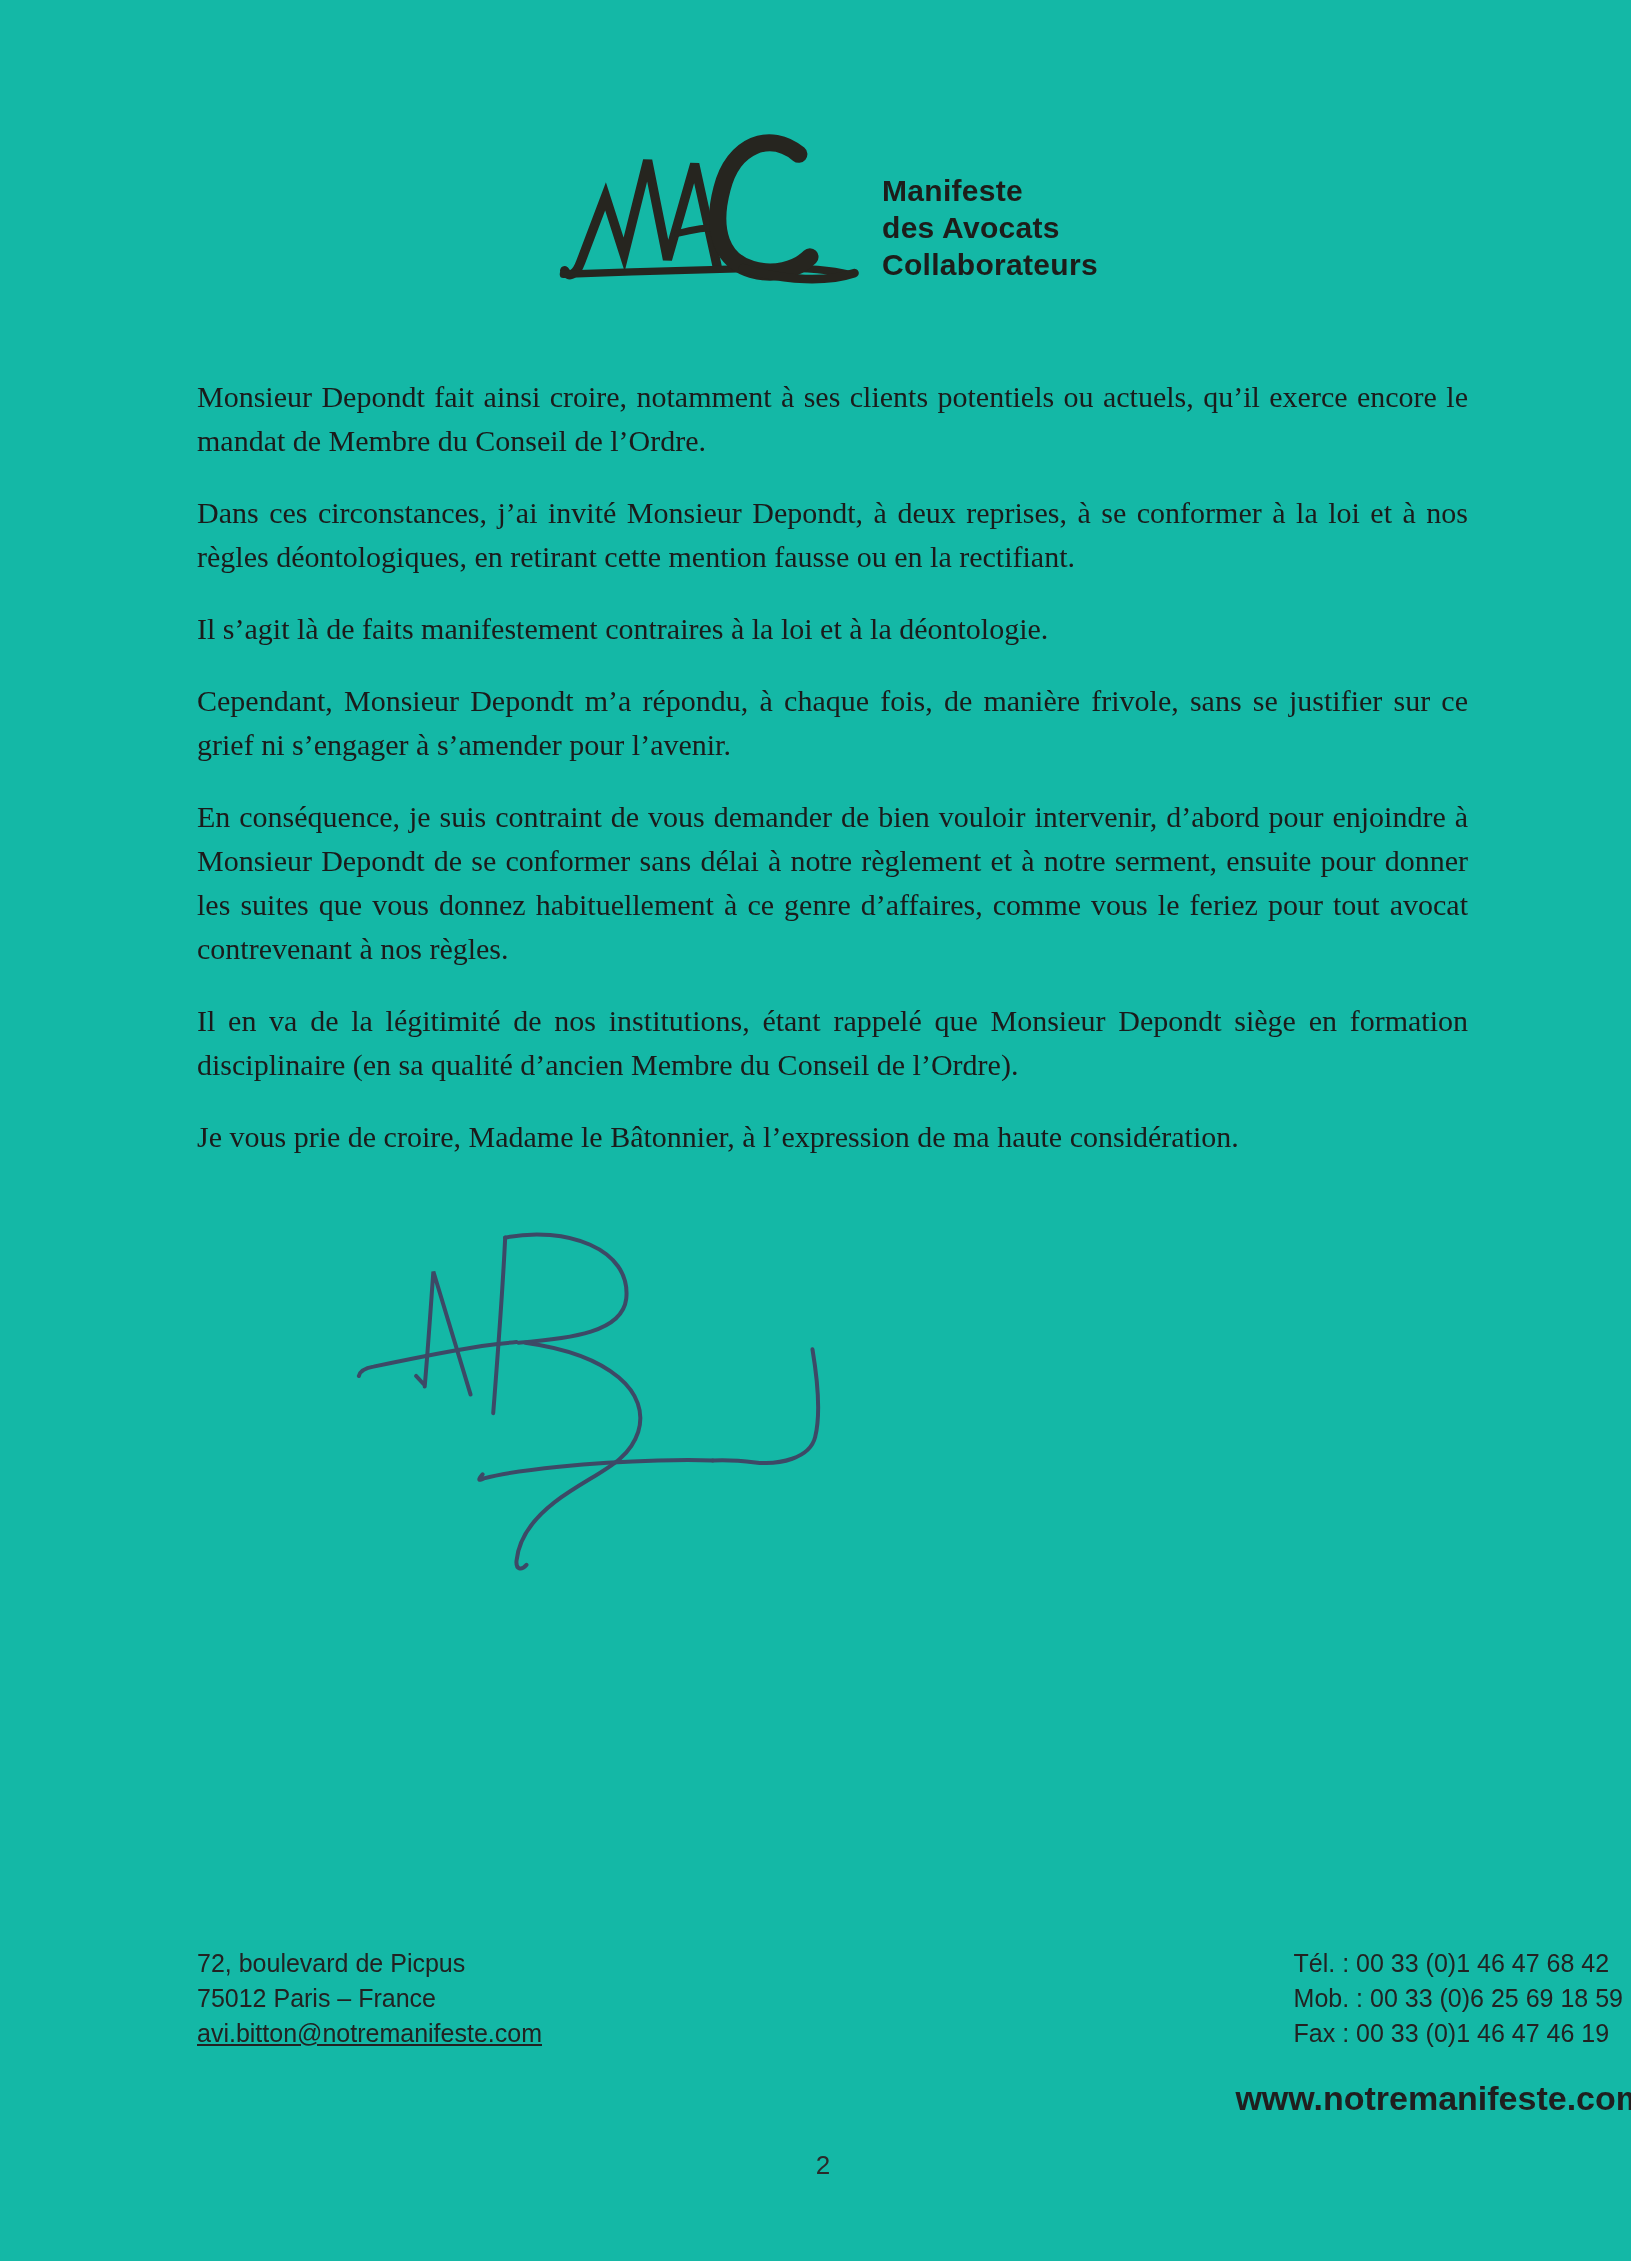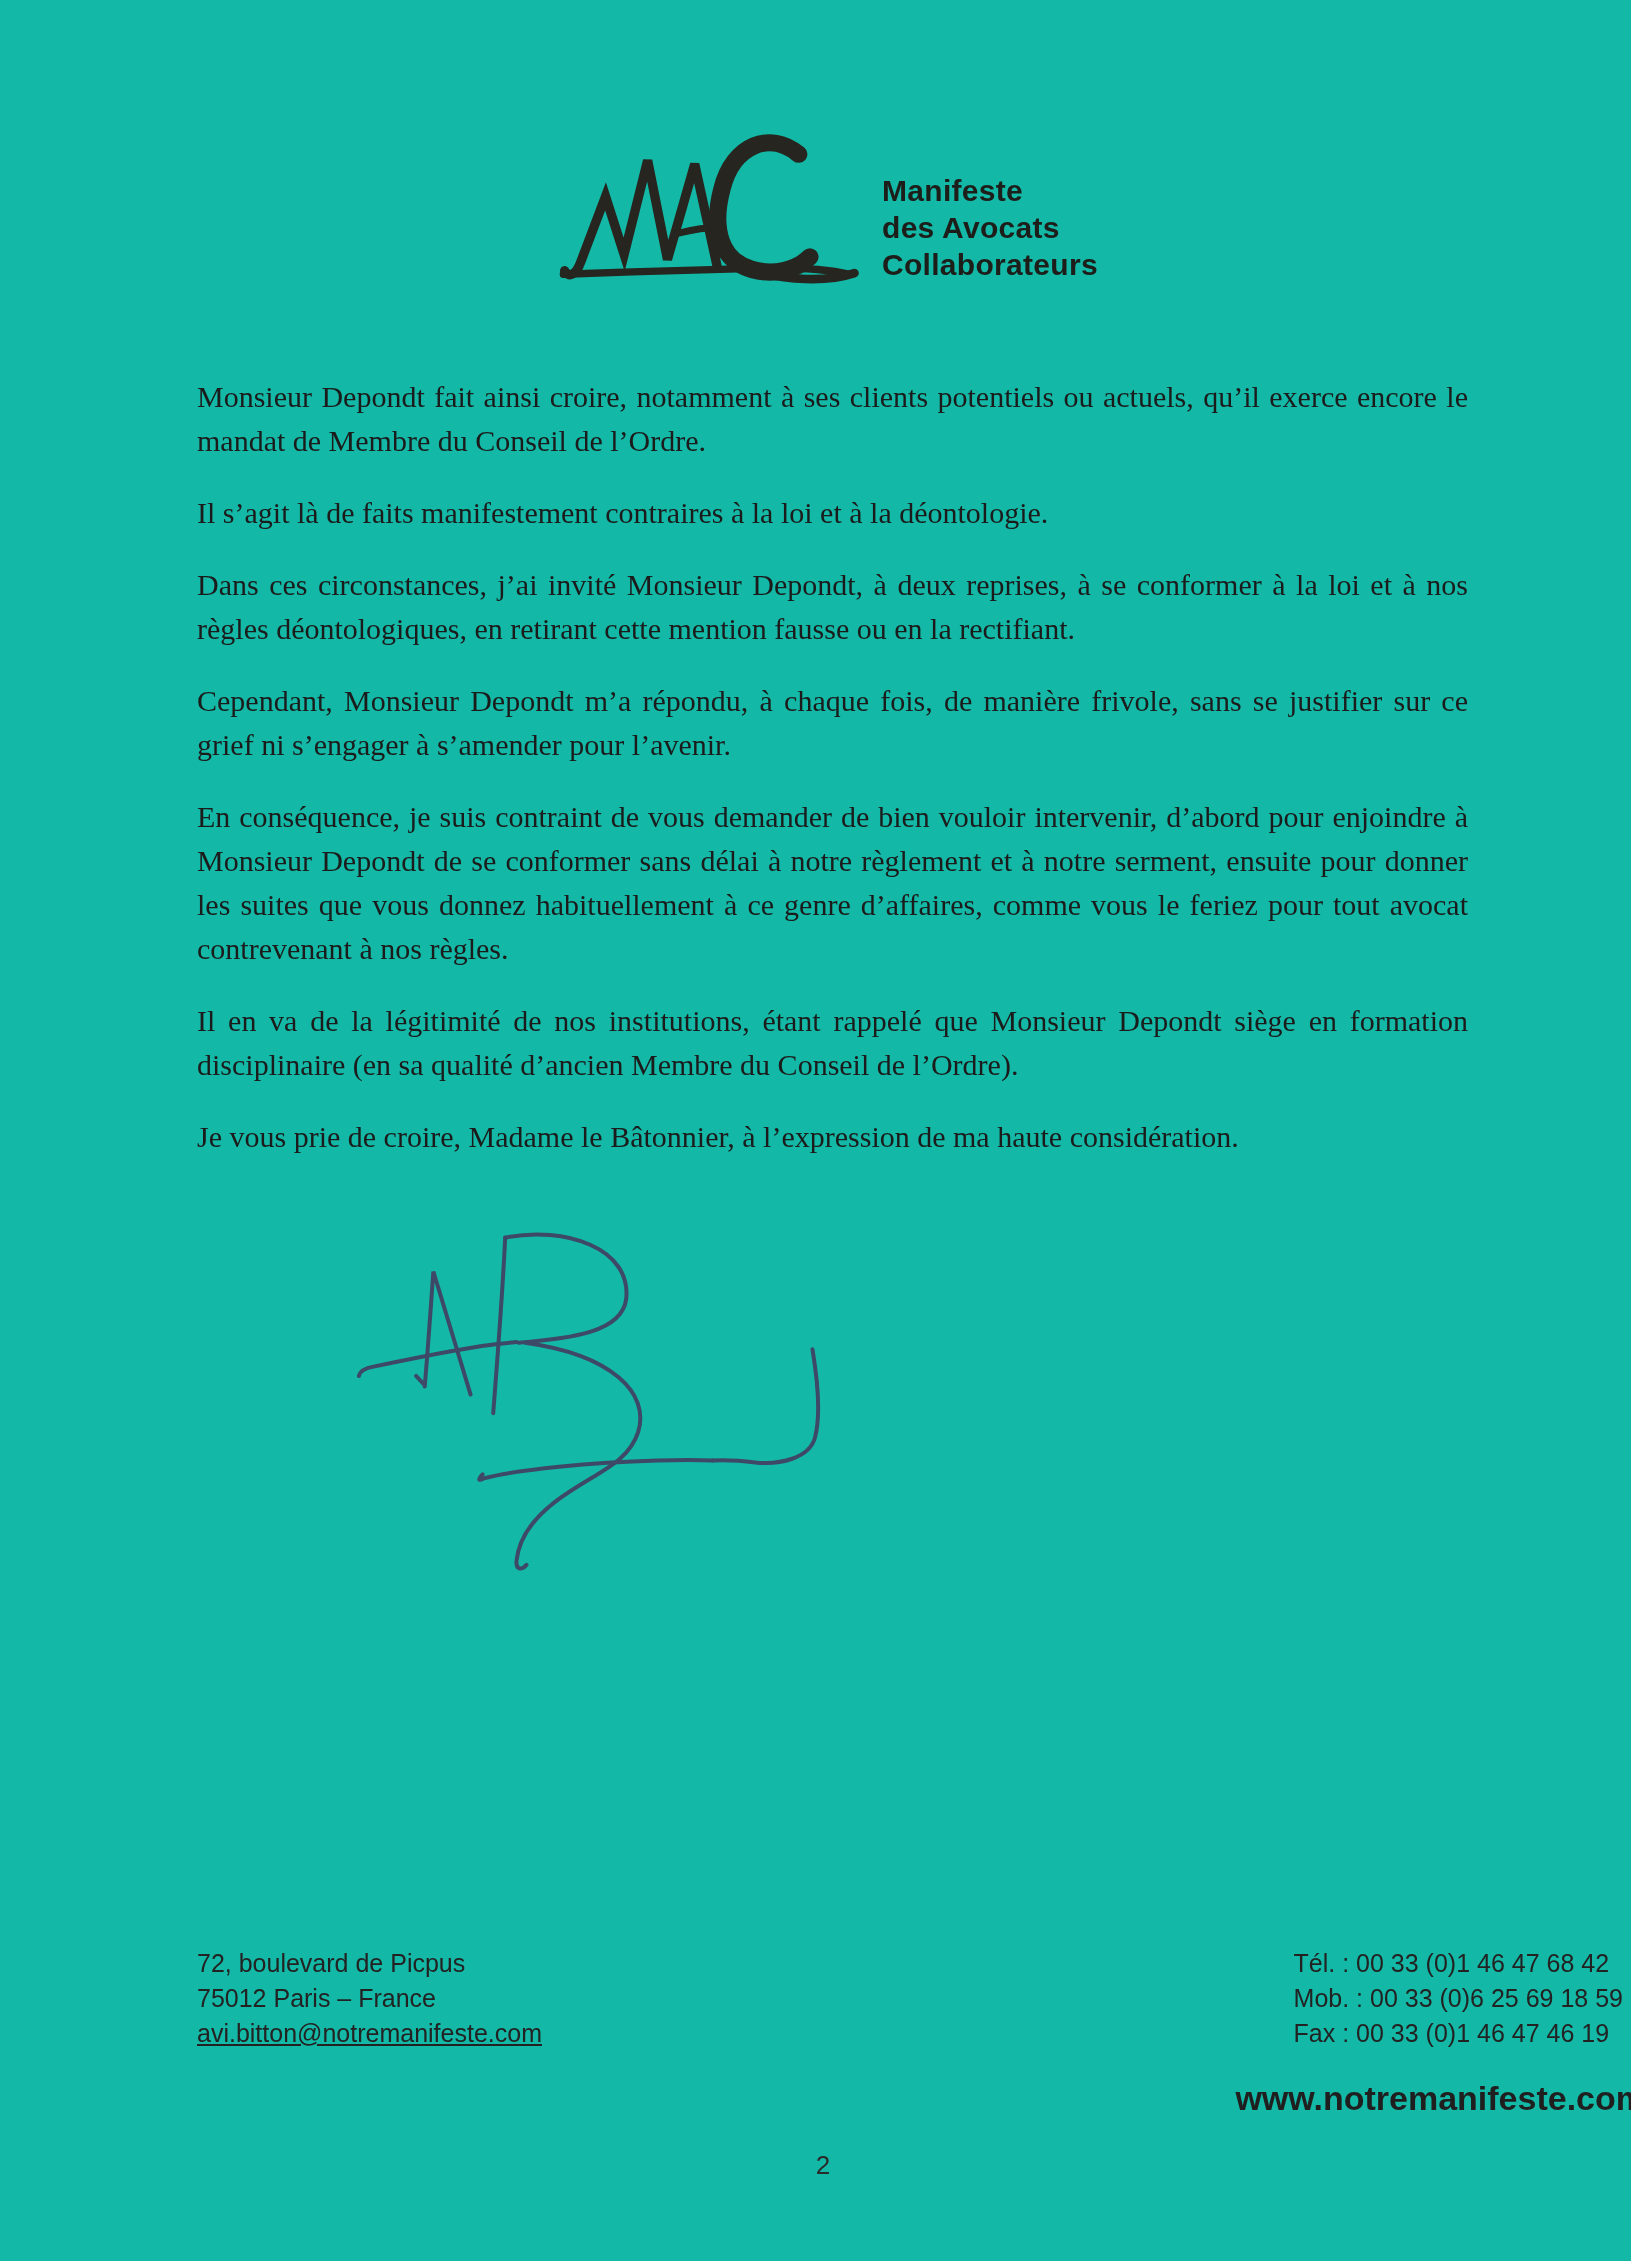--- a/index.html
+++ b/index.html
@@ -63,22 +63,22 @@
     </svg>
     <div class="logo-text">
       <div>Manifeste</div>
       <div>des Avocats</div>
       <div>Collaborateurs</div>
     </div>
   </header>
 
   <main class="letter-body">
     <p>Monsieur Depondt fait ainsi croire, notamment à ses clients potentiels ou actuels, qu’il exerce encore le mandat de Membre du Conseil de l’Ordre.</p>
+    <p>Dans ces circonstances, j’ai invité Monsieur Depondt, à deux reprises, à se conformer à la loi et à nos règles déontologiques, en retirant cette mention fausse ou en la rectifiant.</p>
     <p>Il s’agit là de faits manifestement contraires à la loi et à la déontologie.</p>
-    <p>Dans ces circonstances, j’ai invité Monsieur Depondt, à deux reprises, à se conformer à la loi et à nos règles déontologiques, en retirant cette mention fausse ou en la rectifiant.</p>
     <p>Cependant, Monsieur Depondt m’a répondu, à chaque fois, de manière frivole, sans se justifier sur ce grief ni s’engager à s’amender pour l’avenir.</p>
     <p>En conséquence, je suis contraint de vous demander de bien vouloir intervenir, d’abord pour enjoindre à Monsieur Depondt de se conformer sans délai à notre règlement et à notre serment, ensuite pour donner les suites que vous donnez habituellement à ce genre d’affaires, comme vous le feriez pour tout avocat contrevenant à nos règles.</p>
     <p>Il en va de la légitimité de nos institutions, étant rappelé que Monsieur Depondt siège en formation disciplinaire (en sa qualité d’ancien Membre du Conseil de l’Ordre).</p>
     <p>Je vous prie de croire, Madame le Bâtonnier, à l’expression de ma haute considération.</p>
   </main>
 
   <div class="signature">
     <svg viewBox="0 0 860 590" width="572" height="395" fill="none" xmlns="http://www.w3.org/2000/svg">
 
       <path d="M176,222 L189,236 M189,238 C194,180 198,120 202,65 L258,250" stroke="#3d4966" stroke-width="6" stroke-linecap="round" fill="none"></path>

